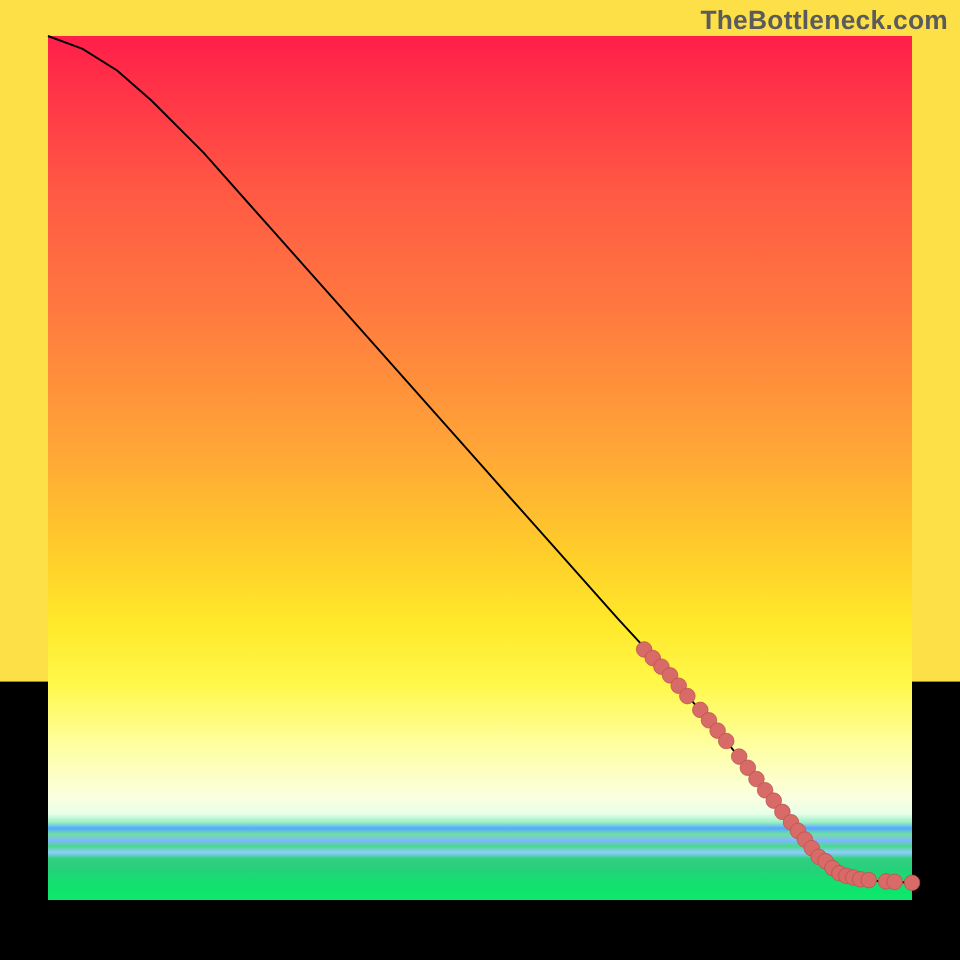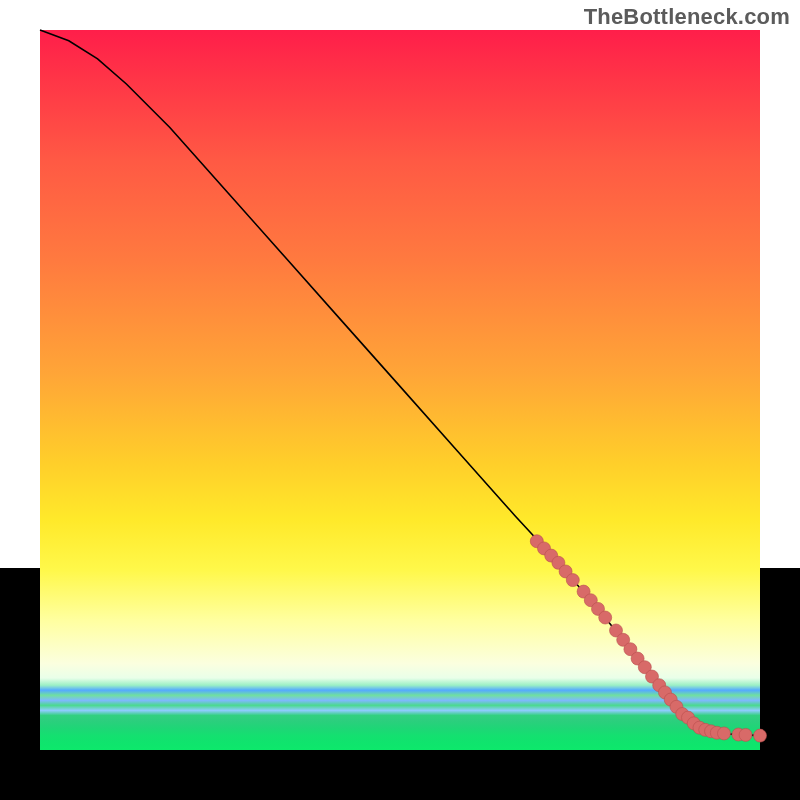--- a/index.html
+++ b/index.html
@@ -1,21 +1,21 @@
 <!DOCTYPE html>
 <html><head>
 <meta charset="utf-8">
 <style>
   * { margin: 0; padding: 0; box-sizing: border-box; }
   html, body { width: 800px; height: 800px; overflow: hidden; background: #000; }
   .wrap {
     position: relative;
     width: 800px;
     height: 568px;
-    background: #ffffff;
+    background: #fde047;
   }
   .watermark {
     position: absolute;
     top: 4px;
     right: 10px;
     font-family: Arial, Helvetica, sans-serif;
     font-size: 22px;
     font-weight: 600;
     color: #5b5b5b;
     letter-spacing: 0.2px;

